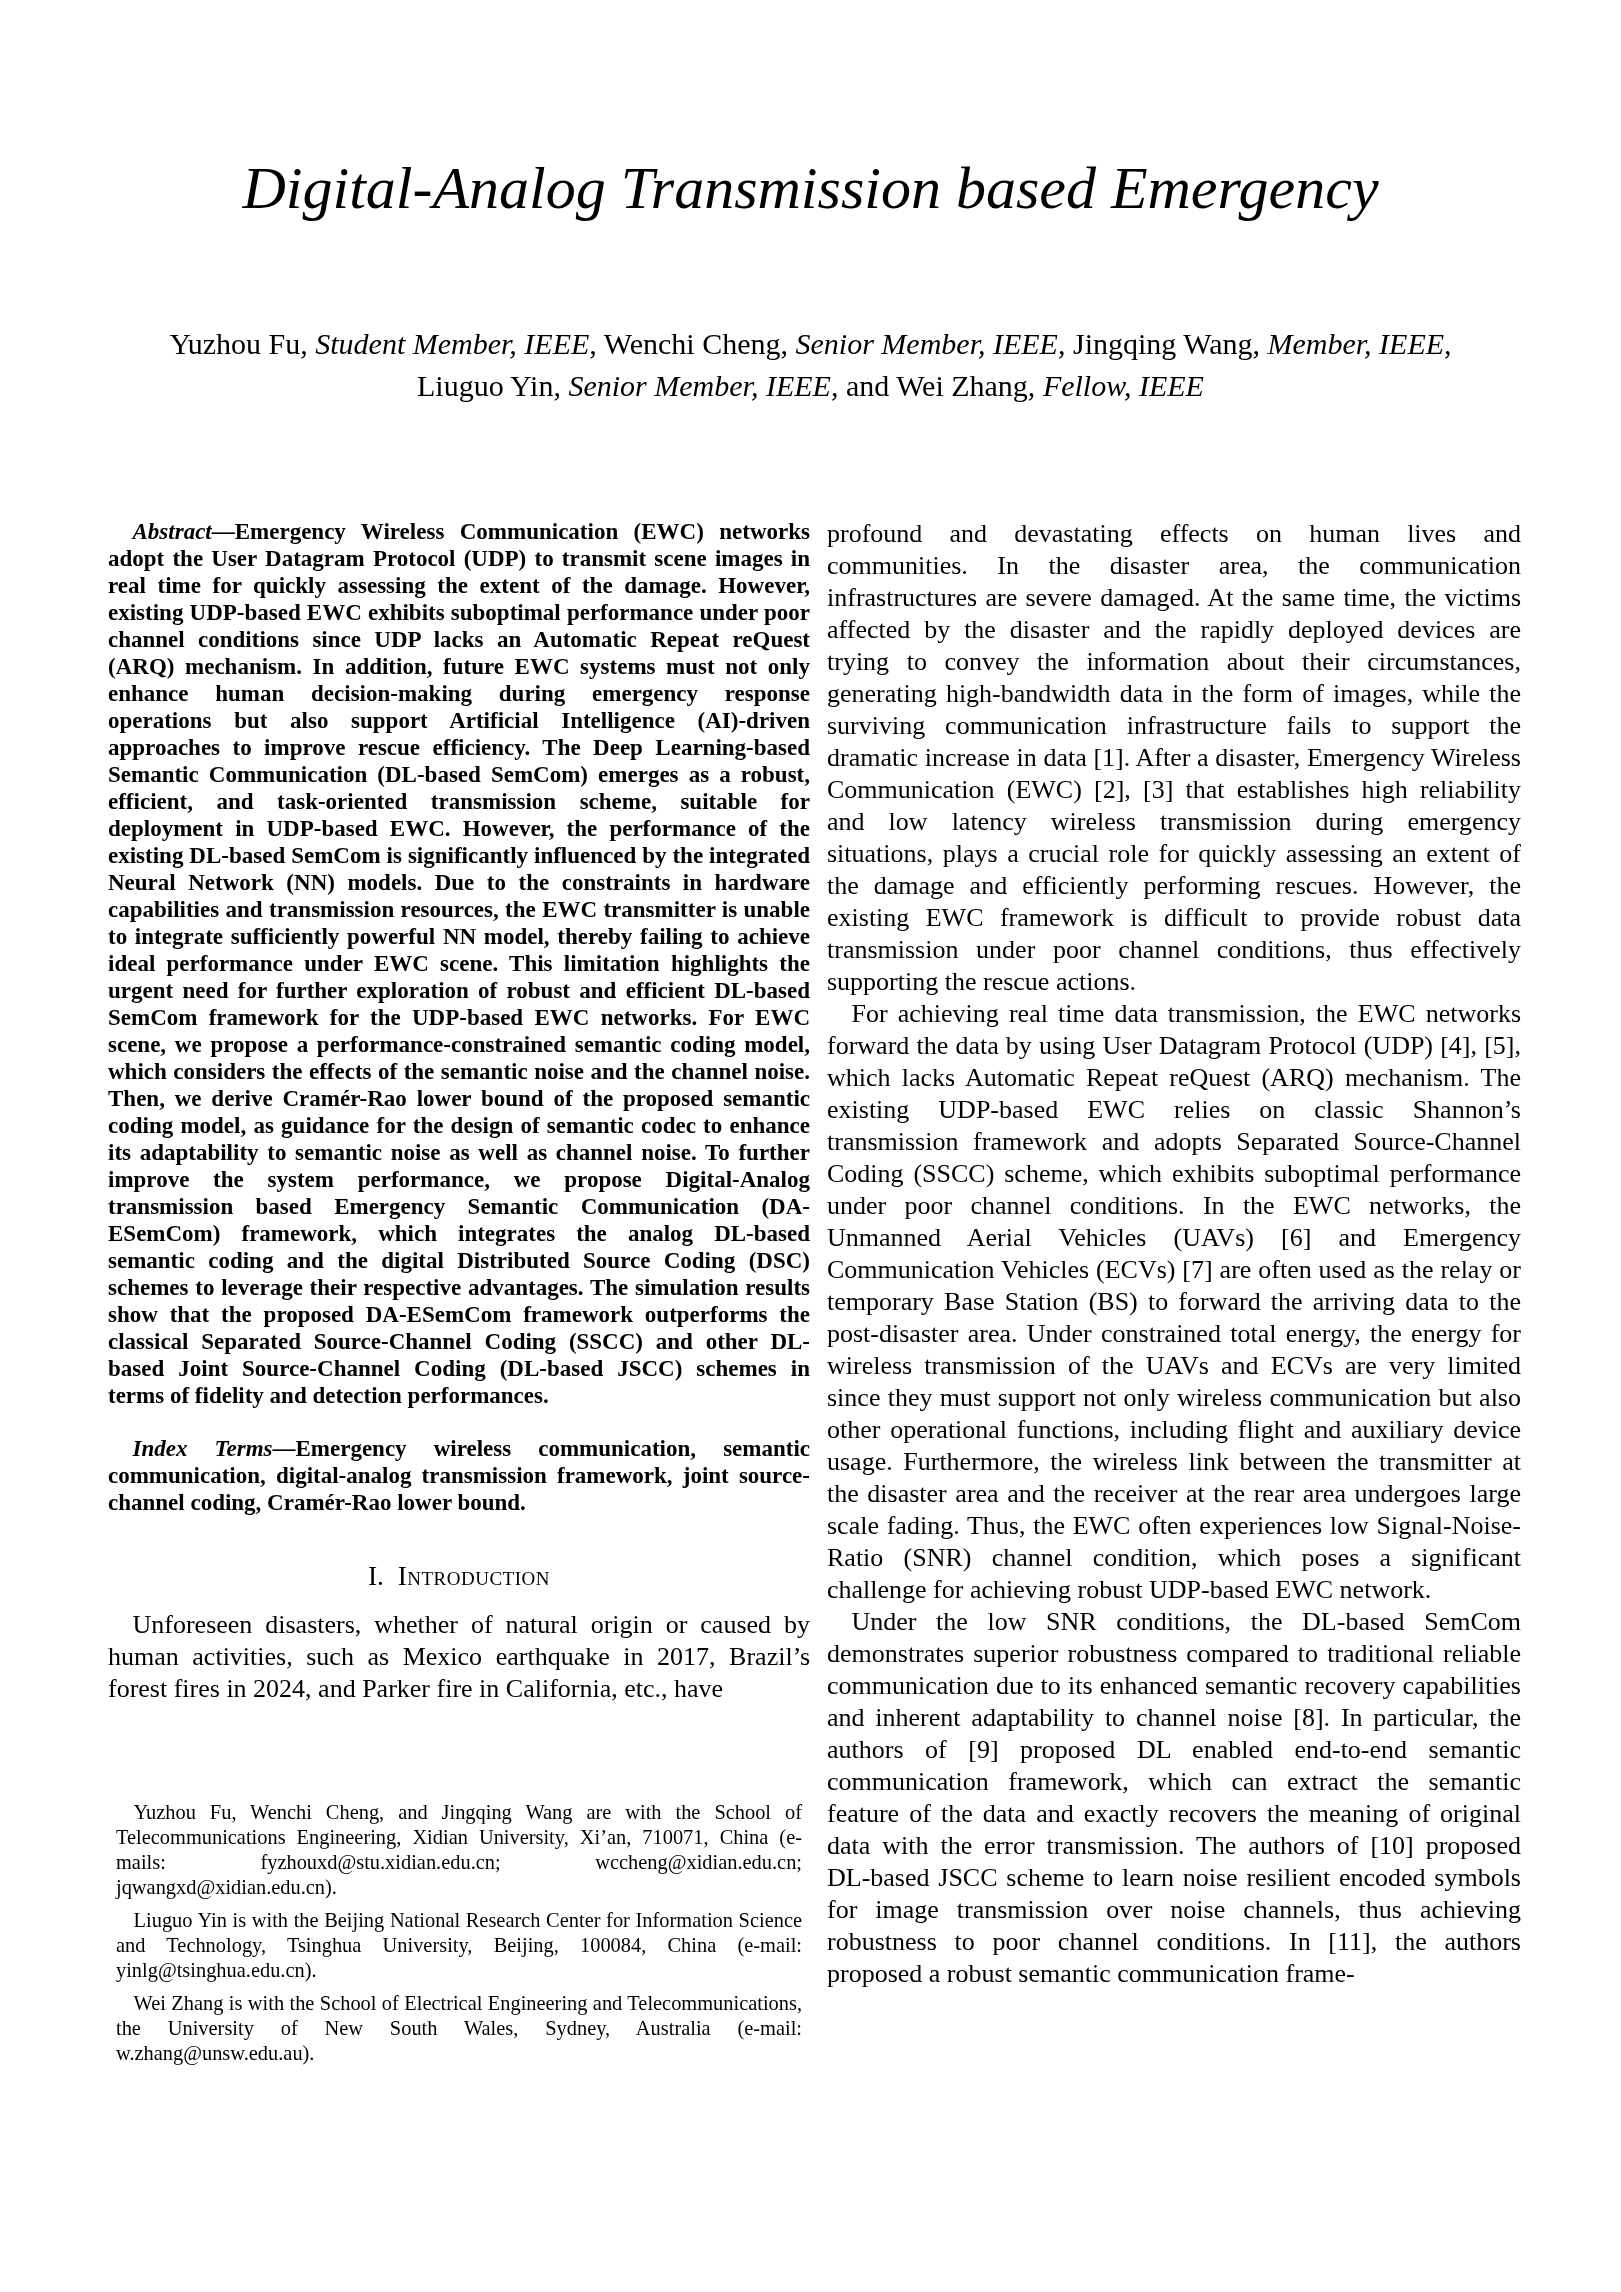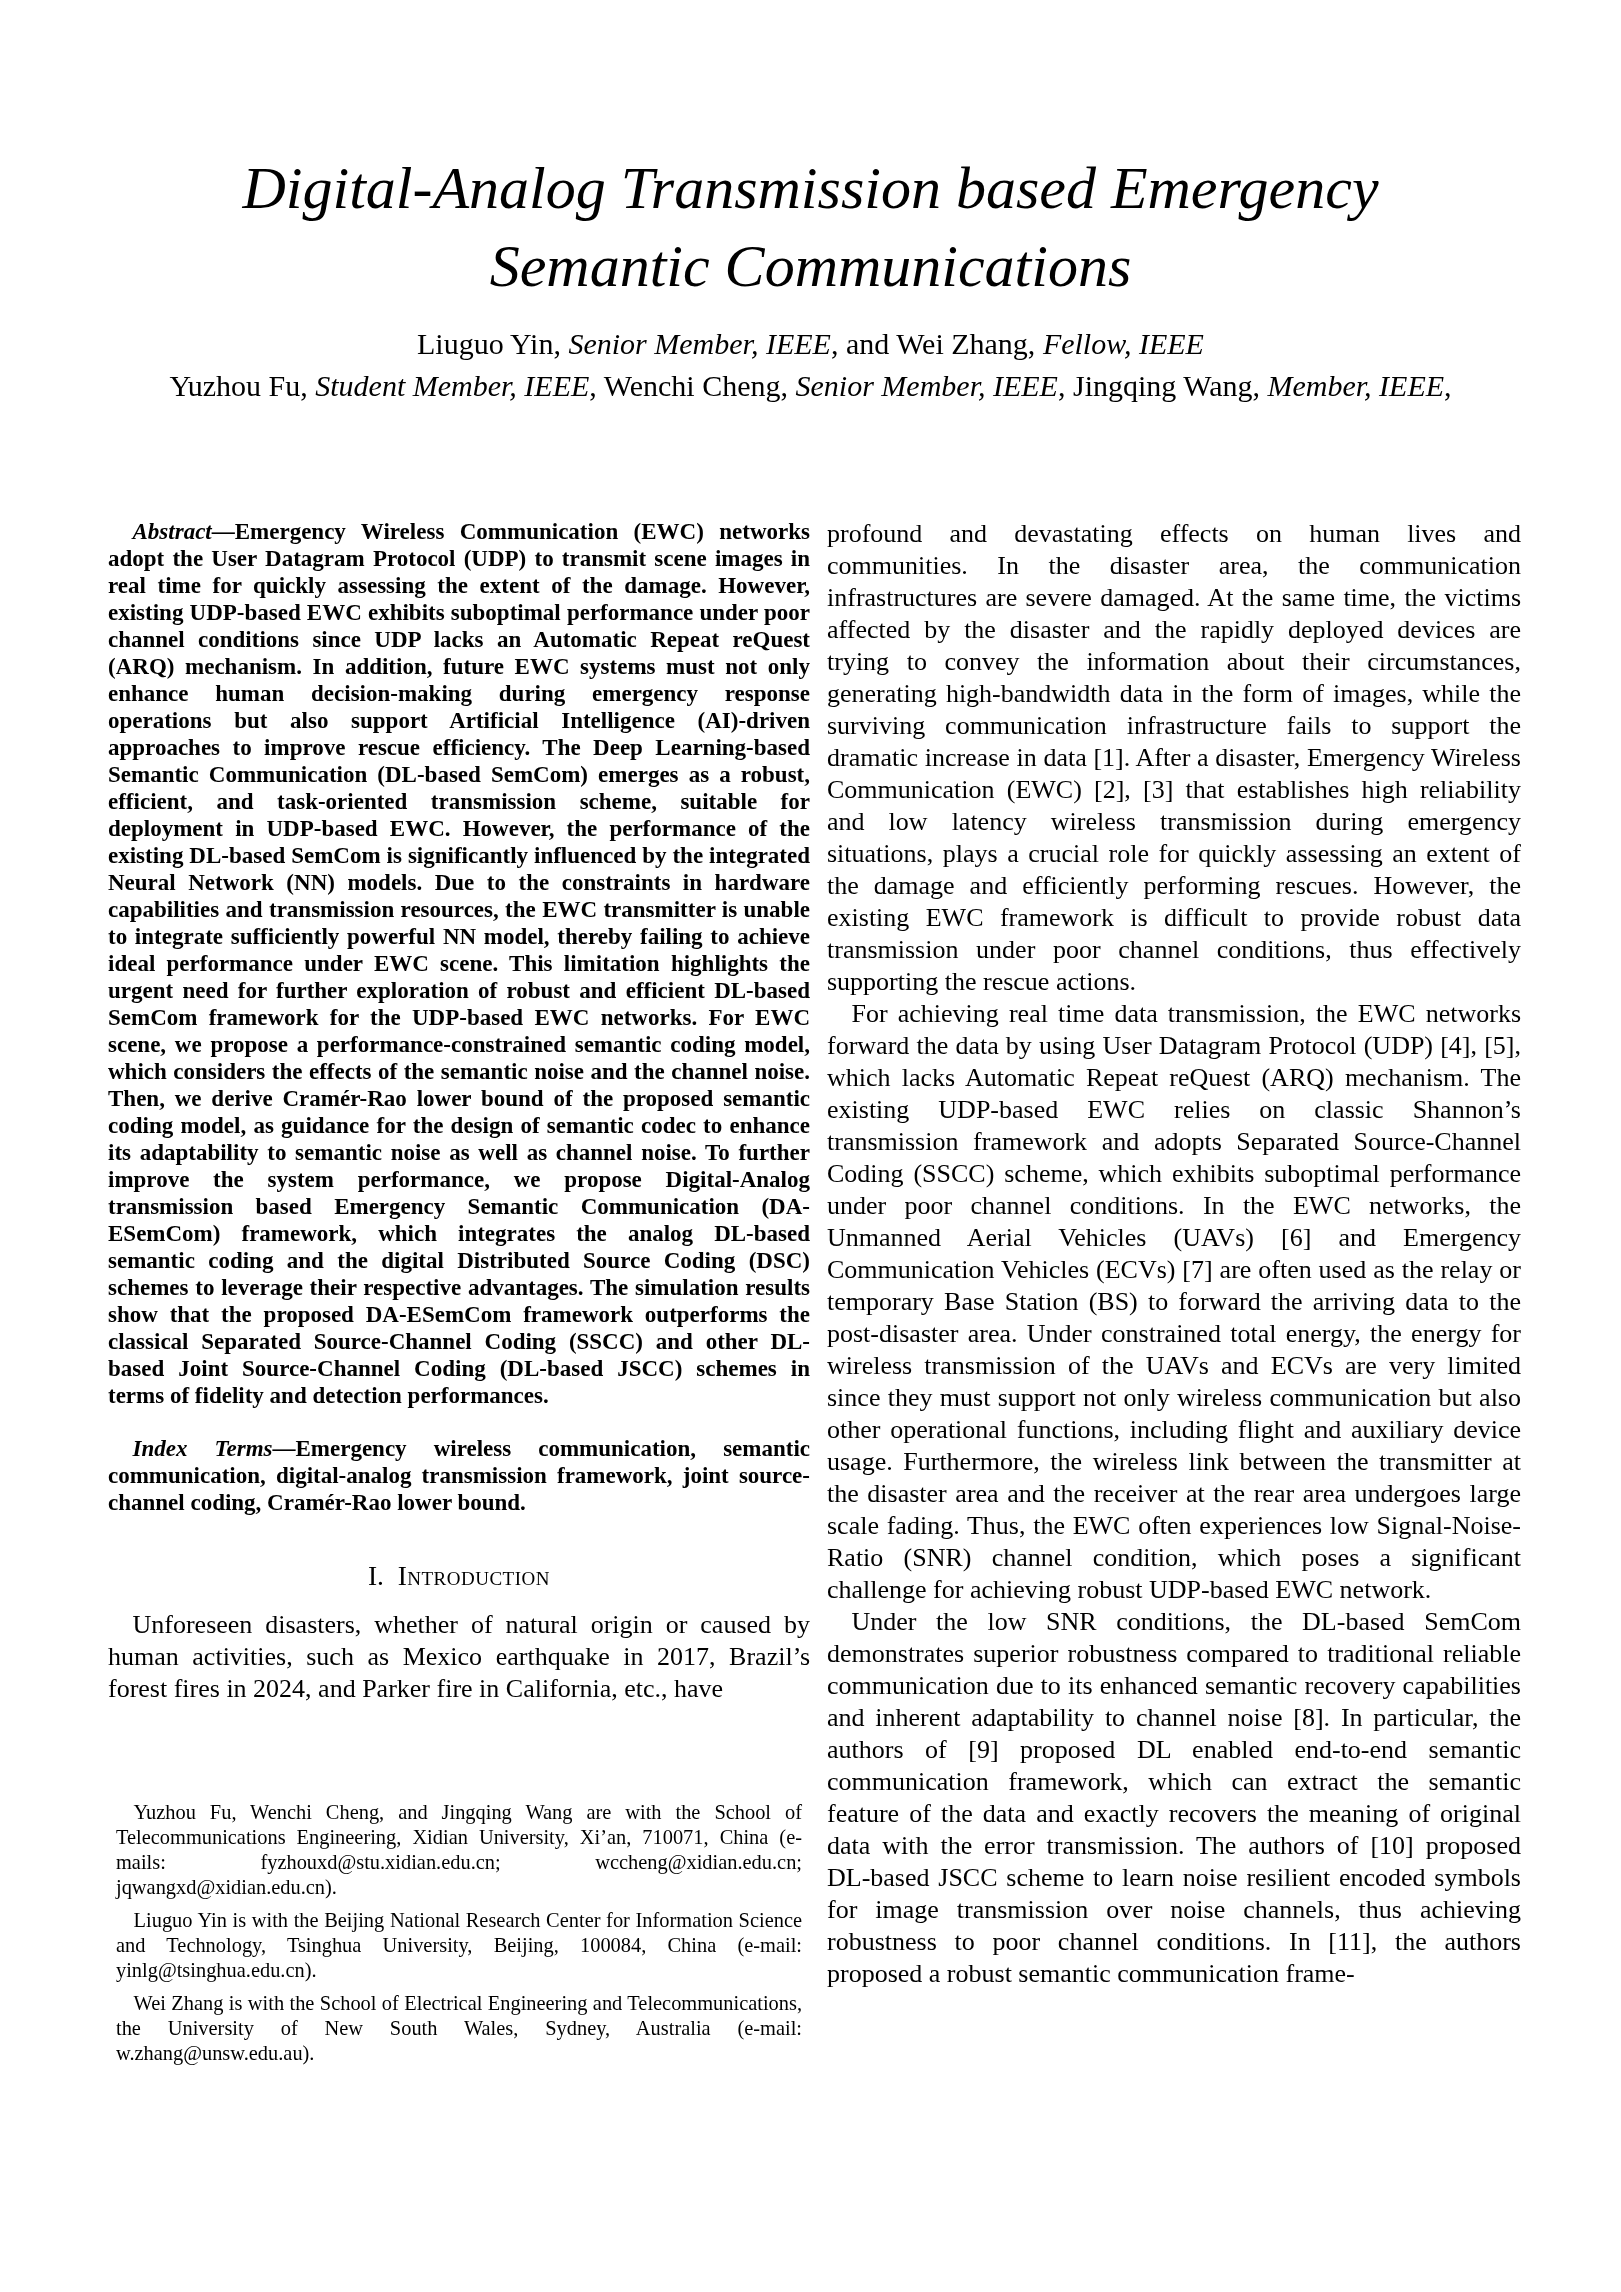--- a/index.html
+++ b/index.html
@@ -82,26 +82,25 @@
   }
   .footnotes p { margin: 8px; text-indent: 17.6px; }
 </style>
 </head>
 <body>
 
 <div class="page">
 
   <h1 class="title">
     <span class="title-line">Digital-Analog Transmission based Emergency</span>
-    <span class="title-line">Semantic Communications</span>
   </h1>
 
   <div class="authors">
+    <div class="author-line"><span>Yuzhou Fu, </span><span class="it">Student Member, IEEE</span><span>, Wenchi Cheng, </span><span class="it">Senior Member, IEEE</span><span>, Jingqing Wang, </span><span class="it">Member, IEEE</span><span>,</span></div>
     <div class="author-line"><span>Liuguo Yin, </span><span class="it">Senior Member, IEEE</span><span>, and Wei Zhang, </span><span class="it">Fellow, IEEE</span></div>
-    <div class="author-line"><span>Yuzhou Fu, </span><span class="it">Student Member, IEEE</span><span>, Wenchi Cheng, </span><span class="it">Senior Member, IEEE</span><span>, Jingqing Wang, </span><span class="it">Member, IEEE</span><span>,</span></div>
   </div>
 
   <div class="col left-col">
     <p class="abstract"><span class="lead-label">Abstract</span><span>—Emergency Wireless Communication (EWC) networks adopt the User Datagram Protocol (UDP) to transmit scene images in real time for quickly assessing the extent of the damage. However, existing UDP-based EWC exhibits suboptimal performance under poor channel conditions since UDP lacks an Automatic Repeat reQuest (ARQ) mechanism. In addition, future EWC systems must not only enhance human decision-making during emergency response operations but also support Artificial Intelligence (AI)-driven approaches to improve rescue efficiency. The Deep Learning-based Semantic Communication (DL-based SemCom) emerges as a robust, efficient, and task-oriented transmission scheme, suitable for deployment in UDP-based EWC. However, the performance of the existing DL-based SemCom is significantly influenced by the integrated Neural Network (NN) models. Due to the constraints in hardware capabilities and transmission resources, the EWC transmitter is unable to integrate sufficiently powerful NN model, thereby failing to achieve ideal performance under EWC scene. This limitation highlights the urgent need for further exploration of robust and efficient DL-based SemCom framework for the UDP-based EWC networks. For EWC scene, we propose a performance-constrained semantic coding model, which considers the effects of the semantic noise and the channel noise. Then, we derive Cramér-Rao lower bound of the proposed semantic coding model, as guidance for the design of semantic codec to enhance its adaptability to semantic noise as well as channel noise. To further improve the system performance, we propose Digital-Analog transmission based Emergency Semantic Communication (DA-ESemCom) framework, which integrates the analog DL-based semantic coding and the digital Distributed Source Coding (DSC) schemes to leverage their respective advantages. The simulation results show that the proposed DA-ESemCom framework outperforms the classical Separated Source-Channel Coding (SSCC) and other DL-based Joint Source-Channel Coding (DL-based JSCC) schemes in terms of fidelity and detection performances.</span></p>
     <p class="index-terms"><span class="lead-label">Index Terms</span><span>—Emergency wireless communication, semantic communication, digital-analog transmission framework, joint source-channel coding, Cramér-Rao lower bound.</span></p>
     <h2 class="section-heading"><span class="num">I.</span><span class="sc">Introduction</span></h2>
     <p class="body-text indent">Unforeseen disasters, whether of natural origin or caused by human activities, such as Mexico earthquake in 2017, Brazil’s forest fires in 2024, and Parker fire in California, etc., have</p>
   </div>
 
   <div class="col right-col">

